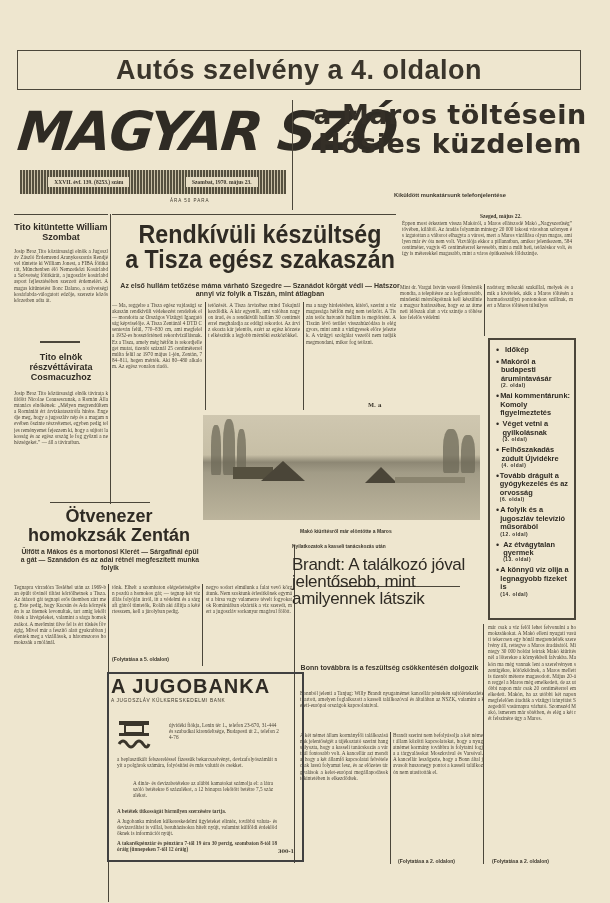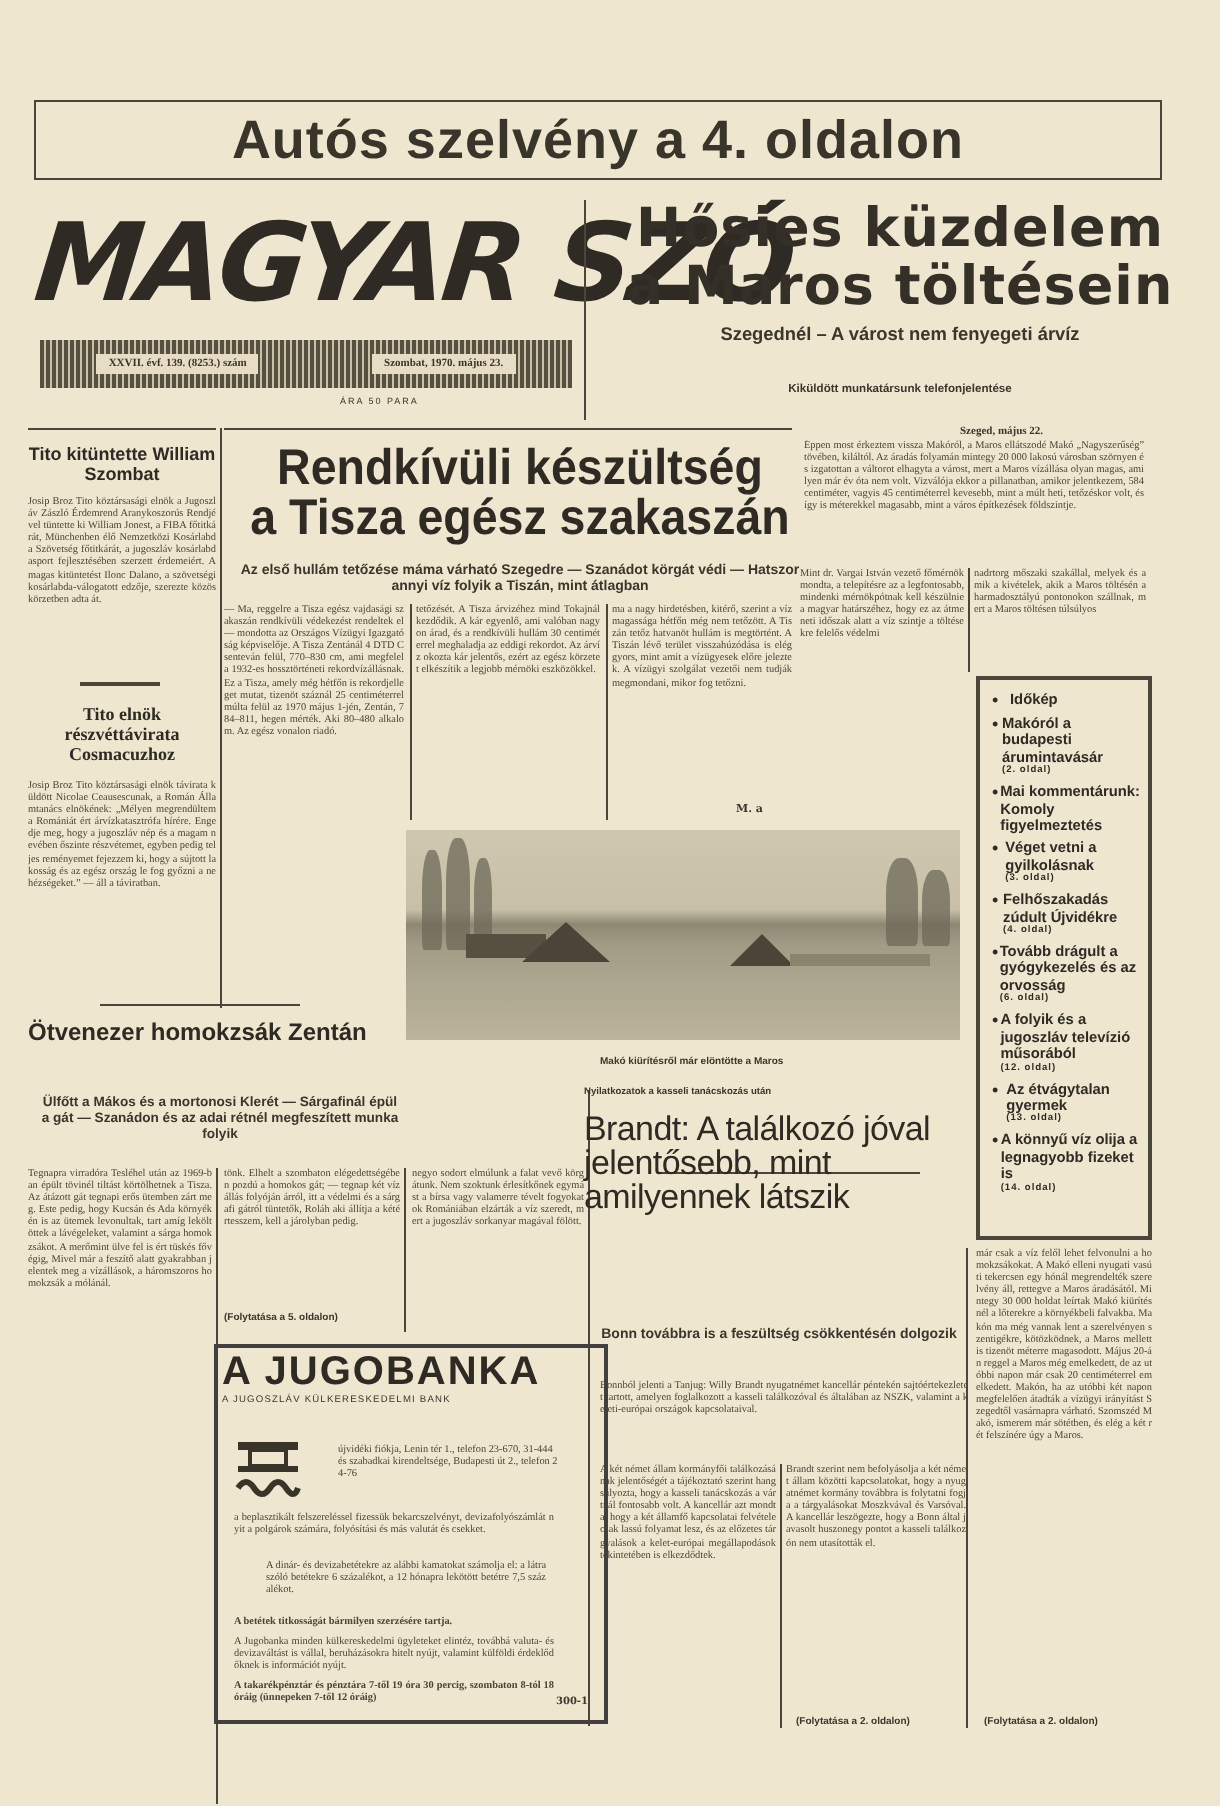--- a/index.html
+++ b/index.html
@@ -86,23 +86,23 @@
     left: 488px; top: 338px; width: 88px; height: 282px;
     border: 2px solid #4b463a;
     padding: 6px 4px 4px 6px;
     font-family: "Liberation Sans", sans-serif;
   }
   .idx-item { display: flex; margin-bottom: 3px; }
   .idx-bullet { font-size: 9px; width: 9px; line-height: 9px; color: #2f2b24; }
   .idx-text { font-size: 7.4px; font-weight: bold; line-height: 8.4px; color: #2f2b24; }
   .idx-page { display: block; font-size: 4.8px; line-height: 6px; font-weight: bold; letter-spacing: .5px; }
   .head3 {
-    left: 14px; top: 507px; width: 190px; 
+    left: 14px; top: 507px; width: 190px; text-align: center;
     font-family: "Liberation Sans", sans-serif; font-weight: bold;
-    font-size: 12px; line-height: 19px; color: #2f2b24;
+    font-size: 18px; line-height: 19px; color: #2f2b24;
   }
   .sub3 { left: 20px; top: 548px; width: 180px; text-align: center; font-family: "Liberation Sans", sans-serif; font-weight: bold; font-size: 6.8px; line-height: 8px; }
   .head4 {
     left: 292px; top: 556px; width: 195px;
     font-family: "Liberation Sans", sans-serif; font-weight: normal;
     font-size: 17px; line-height: 17px; color: #2f2b24; letter-spacing: -0.3px;
   }
   .kicker4 { left: 292px; top: 544px; font-size: 4.8px; font-weight: bold; font-family: "Liberation Sans", sans-serif; }
   .sub4 { left: 292px; top: 592px; width: 195px; text-align: center; font-family: "Liberation Sans", sans-serif; font-weight: bold; font-size: 7px; line-height: 8px; }
   .ad {
@@ -122,33 +122,32 @@
 <div class="abs masthead">MAGYAR SZÓ</div>
 <div class="abs masthead-bar">
   <span>XXVII. évf. 139. (8253.) szám</span>
   <span>Szombat, 1970. május 23.</span>
 </div>
 <div class="abs price">ÁRA 50 PARA</div>
 
 <div class="abs vline" style="left:292px; top:100px; height:110px;"></div>
 
 <div class="abs head1">
+  <div>a Maros töltésein</div>
   <div>Hősies küzdelem</div>
-  <div>a Maros töltésein</div>
 </div>
 <div class="abs sub1">
-  <div>Szegednél – A várost nem fenyegeti árvíz</div>
 </div>
 <div class="abs byline1">Kiküldött munkatársunk telefonjelentése</div>
 
 <div class="abs hline" style="left:14px; top:214px; width:94px;"></div>
 <div class="abs h-small" style="left:14px; top:222px; width:94px;">Tito kitüntette William Szombat</div>
 <div class="abs bodytext" style="left:14px; top:248px; width:94px; height:80px;">Josip Broz Tito köztársasági elnök a Jugoszláv Zászló Érdemrend Aranykoszorús Rendjével tüntette ki William Jonest, a FIBA főtitkárát, Münchenben élő Nemzetközi Kosárlabda Szövetség főtitkárát, a jugoszláv kosárlabdasport fejlesztésében szerzett érdemeiért. A magas kitüntetést Ilonc Dalano, a szövetségi kosárlabda-válogatott edzője, szerezte közös körzetben adta át.</div>
 <div class="abs hline" style="left:40px; top:341px; width:40px; height:2px;"></div>
-<div class="abs h-small" style="left:14px; top:352px; width:94px;font-family:Liberation Serif, serif;">Tito elnök részvéttávirata Cosmacuzhoz</div>
+<div class="abs h-small" style="left:14px; top:352px; width:94px;">Tito elnök részvéttávirata Cosmacuzhoz</div>
 <div class="abs bodytext" style="left:14px; top:390px; width:94px; height:108px;">Josip Broz Tito köztársasági elnök távirata küldött Nicolae Ceausescunak, a Román Államtanács elnökének: „Mélyen megrendültem a Romániát ért árvízkatasztrófa hírére. Engedje meg, hogy a jugoszláv nép és a magam nevében őszinte részvétemet, egyben pedig teljes reményemet fejezzem ki, hogy a sújtott lakosság és az egész ország le fog győzni a nehézségeket.” — áll a táviratban.</div>
 <div class="abs vline" style="left:110px; top:214px; height:290px;"></div>
 
 <div class="abs hline" style="left:112px; top:214px; width:284px;"></div>
 <div class="abs head2">
   <div>Rendkívüli készültség</div>
   <div>a Tisza egész szakaszán</div>
 </div>
 <div class="abs sub2">Az első hullám tetőzése máma várható Szegedre — Szanádot körgát védi — Hatszor annyi víz folyik a Tiszán, mint átlagban</div>
 <div class="abs bodytext" style="left:112px; top:302px; width:90px; height:210px;">— Ma, reggelre a Tisza egész vajdasági szakaszán rendkívüli védekezést rendeltek el — mondotta az Országos Vízügyi Igazgatóság képviselője. A Tisza Zentánál 4 DTD Csenteván felül, 770–830 cm, ami megfelel a 1932-es hossztörténeti rekordvízállásnak. Ez a Tisza, amely még hétfőn is rekordjelleget mutat, tizenöt száznál 25 centiméterrel múlta felül az 1970 május 1-jén, Zentán, 784–811, hegen mérték. Aki 80–480 alkalom. Az egész vonalon riadó.</div>

